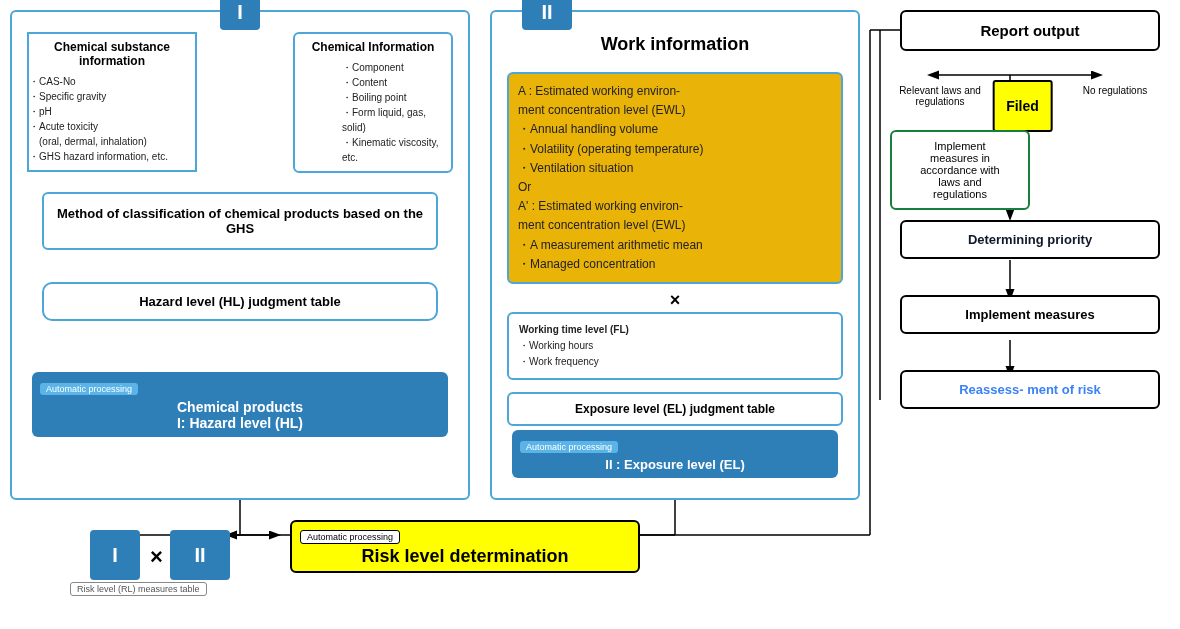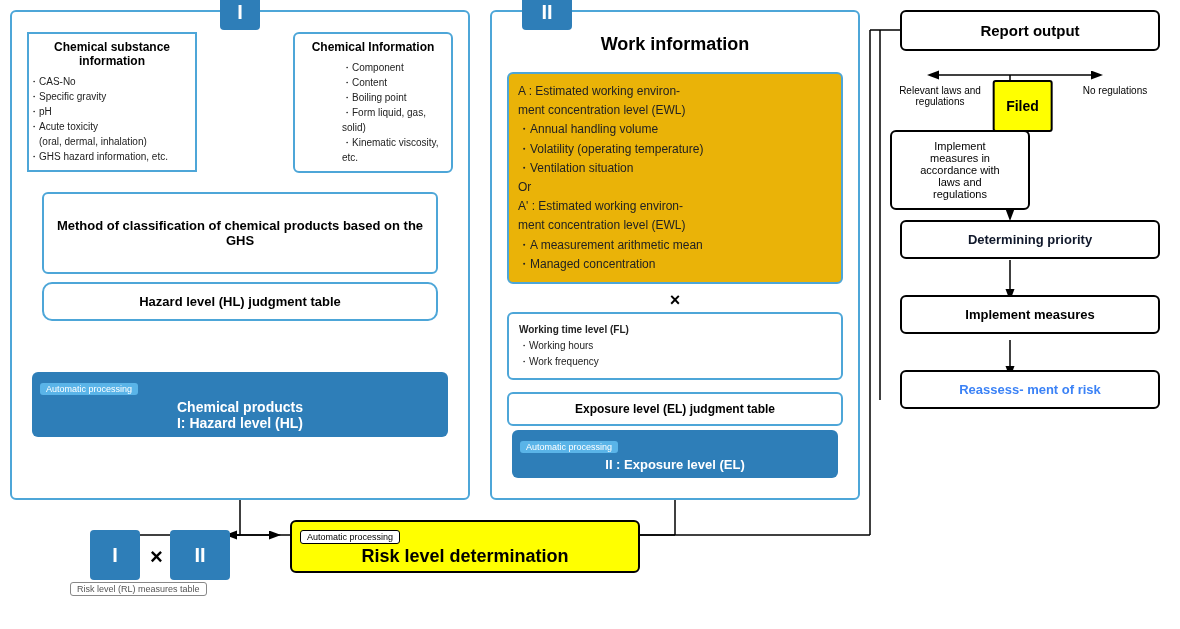--- a/index.html
+++ b/index.html
@@ -98,21 +98,21 @@
     }
 
     
     .classification-box {
       position: absolute;
       top: 180px;
       left: 30px;
       right: 30px;
       border: 2px solid #4da6d8;
       border-radius: 6px;
-      padding: 24px 8px;
+      padding: 12px 8px;
       background: #fff;
       text-align: center;
       font-size: 13px;
       font-weight: bold;
       color: #000;
     }
 
     
     .hazard-level-box {
       position: absolute;
@@ -339,21 +339,21 @@
       padding: 16px 12px;
       border-radius: 3px;
     }
 
     
     .implement-box {
       position: absolute;
       top: 120px;
       left: 10px;
       width: 140px;
-      border: 2px solid #000000;
+      border: 2px solid #15803d;
       border-radius: 6px;
       padding: 8px 24px;
       background: #fff;
       text-align: center;
       font-size: 11px;
       font-weight: normal;
       color: #000;
     }
 
     

